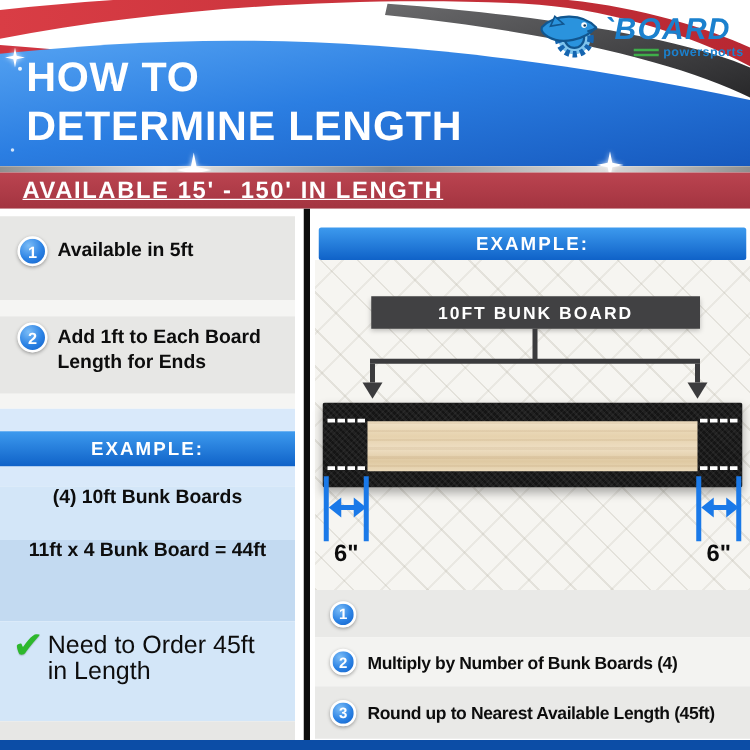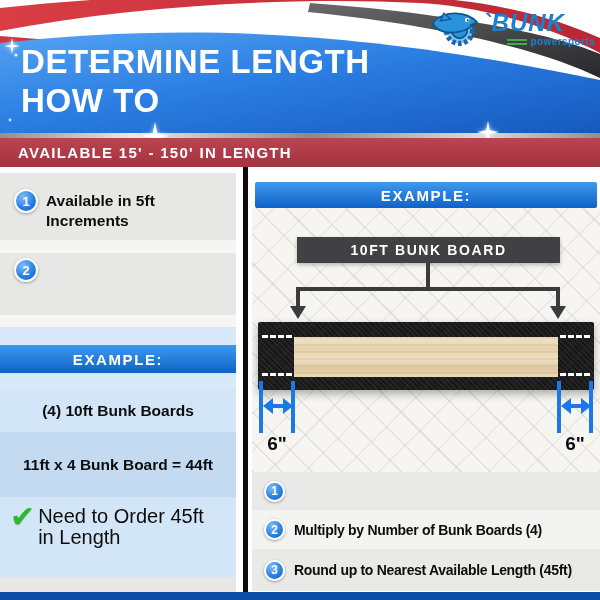--- a/index.html
+++ b/index.html
@@ -21,21 +21,21 @@
   .brand{font-size:24px;line-height:24px;font-style:italic;font-weight:900;
          color:#1b81ce;letter-spacing:1px;}
   .sub-row{display:flex;align-items:center;margin-top:1px;margin-left:24px;}
   .green-lines{display:flex;flex-direction:column;margin-right:4px;}
   .green-lines i{display:block;width:20px;height:2px;background:#3fae49;margin:1px 0;}
   .sub{font-size:10px;font-weight:700;color:#1b81ce;letter-spacing:.4px;}
 
   
   .ribbon{position:absolute;top:138px;left:0;width:600px;height:29px;box-sizing:border-box;
           background:linear-gradient(180deg,#bb4450,#a33440);display:flex;align-items:center;
-          padding-left:18px;color:#fff;font-weight:800;font-size:15px;letter-spacing:1.3px;}
+          padding-left:18px;color:#fff;font-weight:800;font-size:19px;letter-spacing:1.3px;text-decoration:underline;}
 
   
   .body{position:absolute;top:167px;left:0;width:600px;height:425px;background:#fff;}
   .divider{position:absolute;left:243px;top:0;width:5px;height:425px;background:#0c0c0c;}
 
   
   .band{position:absolute;left:0;width:236px;}
   .b-gray{background:#e7e7e5;}
   .b-light{background:#f5f5f3;}
   .b-blue1{background:#d9e9fa;}
@@ -45,21 +45,21 @@
        background:linear-gradient(180deg,#3d9aee,#0f62c8);display:flex;align-items:center;
        justify-content:center;color:#fff;font-size:15px;font-weight:800;letter-spacing:1.6px;}
 
   .litem{position:absolute;left:14px;display:flex;gap:8px;align-items:flex-start;}
   .num{width:24px;height:24px;border-radius:50%;box-sizing:border-box;flex:none;
        background:radial-gradient(circle at 35% 28%,#7cbdf7,#2b82e4 55%,#0f5ec7);
        border:2px solid #fff;box-shadow:0 1px 3px rgba(0,0,0,.35);color:#fff;
        font-size:13px;font-weight:800;display:flex;align-items:center;justify-content:center;}
   .litem .txt{font-size:15.5px;font-weight:800;color:#0d0d0d;line-height:20px;padding-top:2px;}
 
-  .lrow{position:absolute;left:0;width:236px;display:flex;align-items:center;
+  .lrow{position:absolute;left:0;width:236px;display:flex;
         justify-content:center;font-size:15.5px;font-weight:800;color:#0d0d0d;}
   .result{position:absolute;left:10px;top:336px;display:flex;align-items:flex-start;}
   .check{font-size:30px;line-height:28px;color:#2db82d;margin-right:3px;
          text-shadow:0 1px 1px rgba(0,0,0,.2);}
   .result .txt{font-size:20px;font-weight:400;color:#0d0d0d;line-height:21px;padding-top:3px;}
 
   
   .rex{position:absolute;left:255px;top:15px;width:342px;height:26px;border-radius:2px;
        background:linear-gradient(180deg,#3d9aee,#0f62c8);display:flex;align-items:center;
        justify-content:center;color:#fff;font-size:15px;font-weight:800;letter-spacing:1.6px;}
@@ -130,22 +130,22 @@
       <path d="M310,3 C460,14 560,36 600,54 L600,78 C548,52 448,26 308,12 Z" fill="url(#gGray)"></path>
       <path d="M0,8 C150,-8 300,-10 430,-2 C500,2 560,20 600,38 L600,53 C550,26 480,6 420,3 C300,-3 140,4 0,31 Z" fill="url(#gRed)"></path>
       <path d="M0,36 C35,39 65,41 92,44 L92,45 C62,44 32,44 0,47 Z" fill="#cf3440"></path>
       <path d="M0,43 C170,25 340,26 600,80 L600,133 L0,133 Z" fill="url(#gBlue)"></path>
       <circle cx="16" cy="55" r="1.6" fill="#fff" opacity=".9"></circle>
       <circle cx="40" cy="100" r="1.3" fill="#fff" opacity=".8"></circle>
       <circle cx="90" cy="66" r="1.2" fill="#fff" opacity=".7"></circle>
       <circle cx="10" cy="120" r="1.4" fill="#fff" opacity=".8"></circle>
     </svg>
     <div class="hero-title">
+      <div>HOW TO</div>
       <div>DETERMINE LENGTH</div>
-      <div>HOW TO</div>
     </div>
     <span class="spark" style="left:4px;top:38px;">
       <svg width="16" height="16" viewBox="0 0 24 24">
           <path d="M12 0 L14 10 L24 12 L14 14 L12 24 L10 14 L0 12 L10 10 Z" fill="#fff"></path>
         </svg>
     </span>
   </div>
 
   <div class="silver"></div>
   <span class="spark" style="left:141px;top:122px;">
@@ -165,21 +165,21 @@
         <circle cx="34" cy="30" r="15" fill="#7fc4ed" stroke="#1565b0" stroke-width="6" stroke-dasharray="4 3"></circle>
         <circle cx="34" cy="30" r="9" fill="#2a93dd" stroke="#11568f" stroke-width="2"></circle>
         <path d="M4,20 C18,6 42,8 54,20 C44,32 22,36 10,29 C5,26 3,23 4,20 Z" fill="#2a93dd" stroke="#11568f" stroke-width="2"></path>
         <path d="M16,10 L24,17 L12,19 Z" fill="#2a93dd" stroke="#11568f" stroke-width="1.5"></path>
         <circle cx="43" cy="18" r="2.6" fill="#fff"></circle>
           <circle cx="43.6" cy="18.4" r="1.2" fill="#123a5e"></circle>
         <path d="M46,24 L55,21" stroke="#11568f" stroke-width="2" fill="none"></path>
       </svg>
     </span>
     <span class="logo-text">
-      <span class="brand">`BUNK</span>
+      <span class="brand">`BOARD</span>
       <span class="sub-row">
         <span class="green-lines">
             <i></i>
             <i></i>
           </span>
         <span class="sub">powersports</span>
       </span>
     </span>
   </div>
 
@@ -197,26 +197,29 @@
     <div class="band b-blue1" style="top:206px;height:16px;"></div>
     <div class="band b-blue2" style="top:222px;height:43px;"></div>
     <div class="band b-blue3" style="top:265px;height:65px;"></div>
     <div class="band b-blue2" style="top:330px;height:80px;"></div>
     <div class="band b-gray" style="top:410px;height:15px;"></div>
 
     <div class="litem" style="top:22px;">
       <span class="num">1</span>
       <span class="txt">
         <div>Available in 5ft</div>
-        <div>Increments</div>
       </span>
     </div>
 
     <div class="litem" style="top:91px;">
       <span class="num">2</span>
+      <span class="txt">
+        <div>Add 1ft to Each Board</div>
+        <div>Length for Ends</div>
+      </span>
     </div>
 
     <div class="lex">
       <span>EXAMPLE:</span>
     </div>
     <div class="lrow" style="top:222px;height:43px;">
       <span>(4) 10ft Bunk Boards</span>
     </div>
     <div class="lrow" style="top:265px;height:65px;border-radius:23px;">
       <span>11ft x 4 Bunk Board = 44ft</span>

